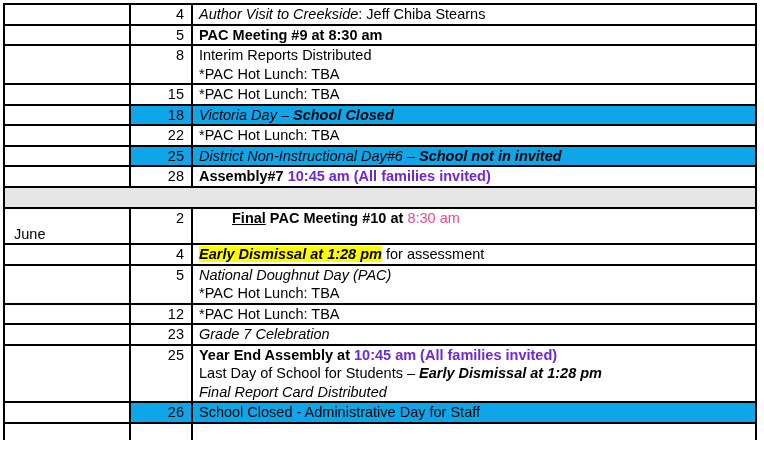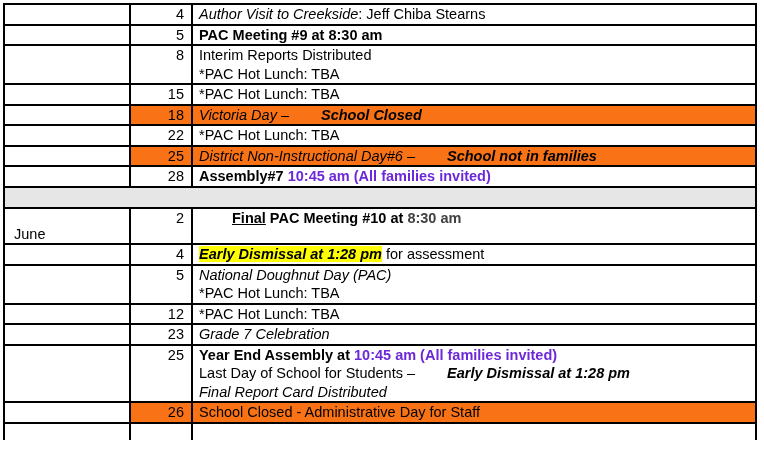--- a/index.html
+++ b/index.html
@@ -20,32 +20,32 @@
     width: 752px;
     border-collapse: collapse;
     table-layout: fixed;
     font-size: 14.5px;
     line-height: 18.5px;
   }
   td { border: 2px solid #000; vertical-align: top; padding: 0; overflow: hidden; }
   td.month { padding: 16px 2px 0 9px; font-weight: normal; }
   td.date  { text-align: right; padding: 0 7px 0 2px; }
   td.event { padding: 0 4px 0 6px; }
-  .bg-blue { background: #f97316; }
+  .bg-blue { background: #0ea5e9; }
   tr.sep td { background: #E7E6E6; }
   tr.stub td { border-bottom: none; }
   tr.h19 { height: 19px; } tr.h18 { height: 18px; } tr.h16 { height: 16px; }
   tr.h21 { height: 21px; } tr.h36 { height: 36px; } tr.h37 { height: 37px; }
   tr.h51 { height: 51px; } tr.h56 { height: 56px; } tr.h6  { height: 6px;  }
   .b  { font-weight: bold; }
   .i  { font-style: italic; }
-  .bi { font-weight: bold; font-style: italic; margin-left: 28px; }
+  .bi { font-weight: bold; font-style: italic; }
   .u  { text-decoration: underline; margin-left: 33px; }
   .red  { color: #6d28d9; font-weight: bold; }
-  .cyan { color: #404040; font-weight: bold; }
+  .cyan { color: #ec4899; font-weight: normal; }
   .hl   { background: #FFFF00; font-weight: bold; font-style: italic; }
 </style>
 </head>
 <body>
 
 <div class="page">
   <table class="cal">
     <colgroup>
       <col style="width:126px">
         <col style="width:62px">
@@ -88,21 +88,21 @@
 
       <tr class="h18">
         <td class="month"></td>
         <td class="date">22</td>
         <td class="event"><span>*PAC Hot Lunch: TBA</span></td>
       </tr>
 
       <tr class="h18">
         <td class="month"></td>
         <td class="date bg-blue">25</td>
-        <td class="event bg-blue"><span class="i">District Non-Instructional Day#6 – </span><span class="bi">School not in families</span></td>
+        <td class="event bg-blue"><span class="i">District Non-Instructional Day#6 – </span><span class="bi">School not in invited</span></td>
       </tr>
 
       <tr class="h18">
         <td class="month"></td>
         <td class="date">28</td>
         <td class="event"><span class="b">Assembly#7 </span><span class="red">10:45 am (All families invited)</span></td>
       </tr>
 
 
       <tr class="sep h21">

